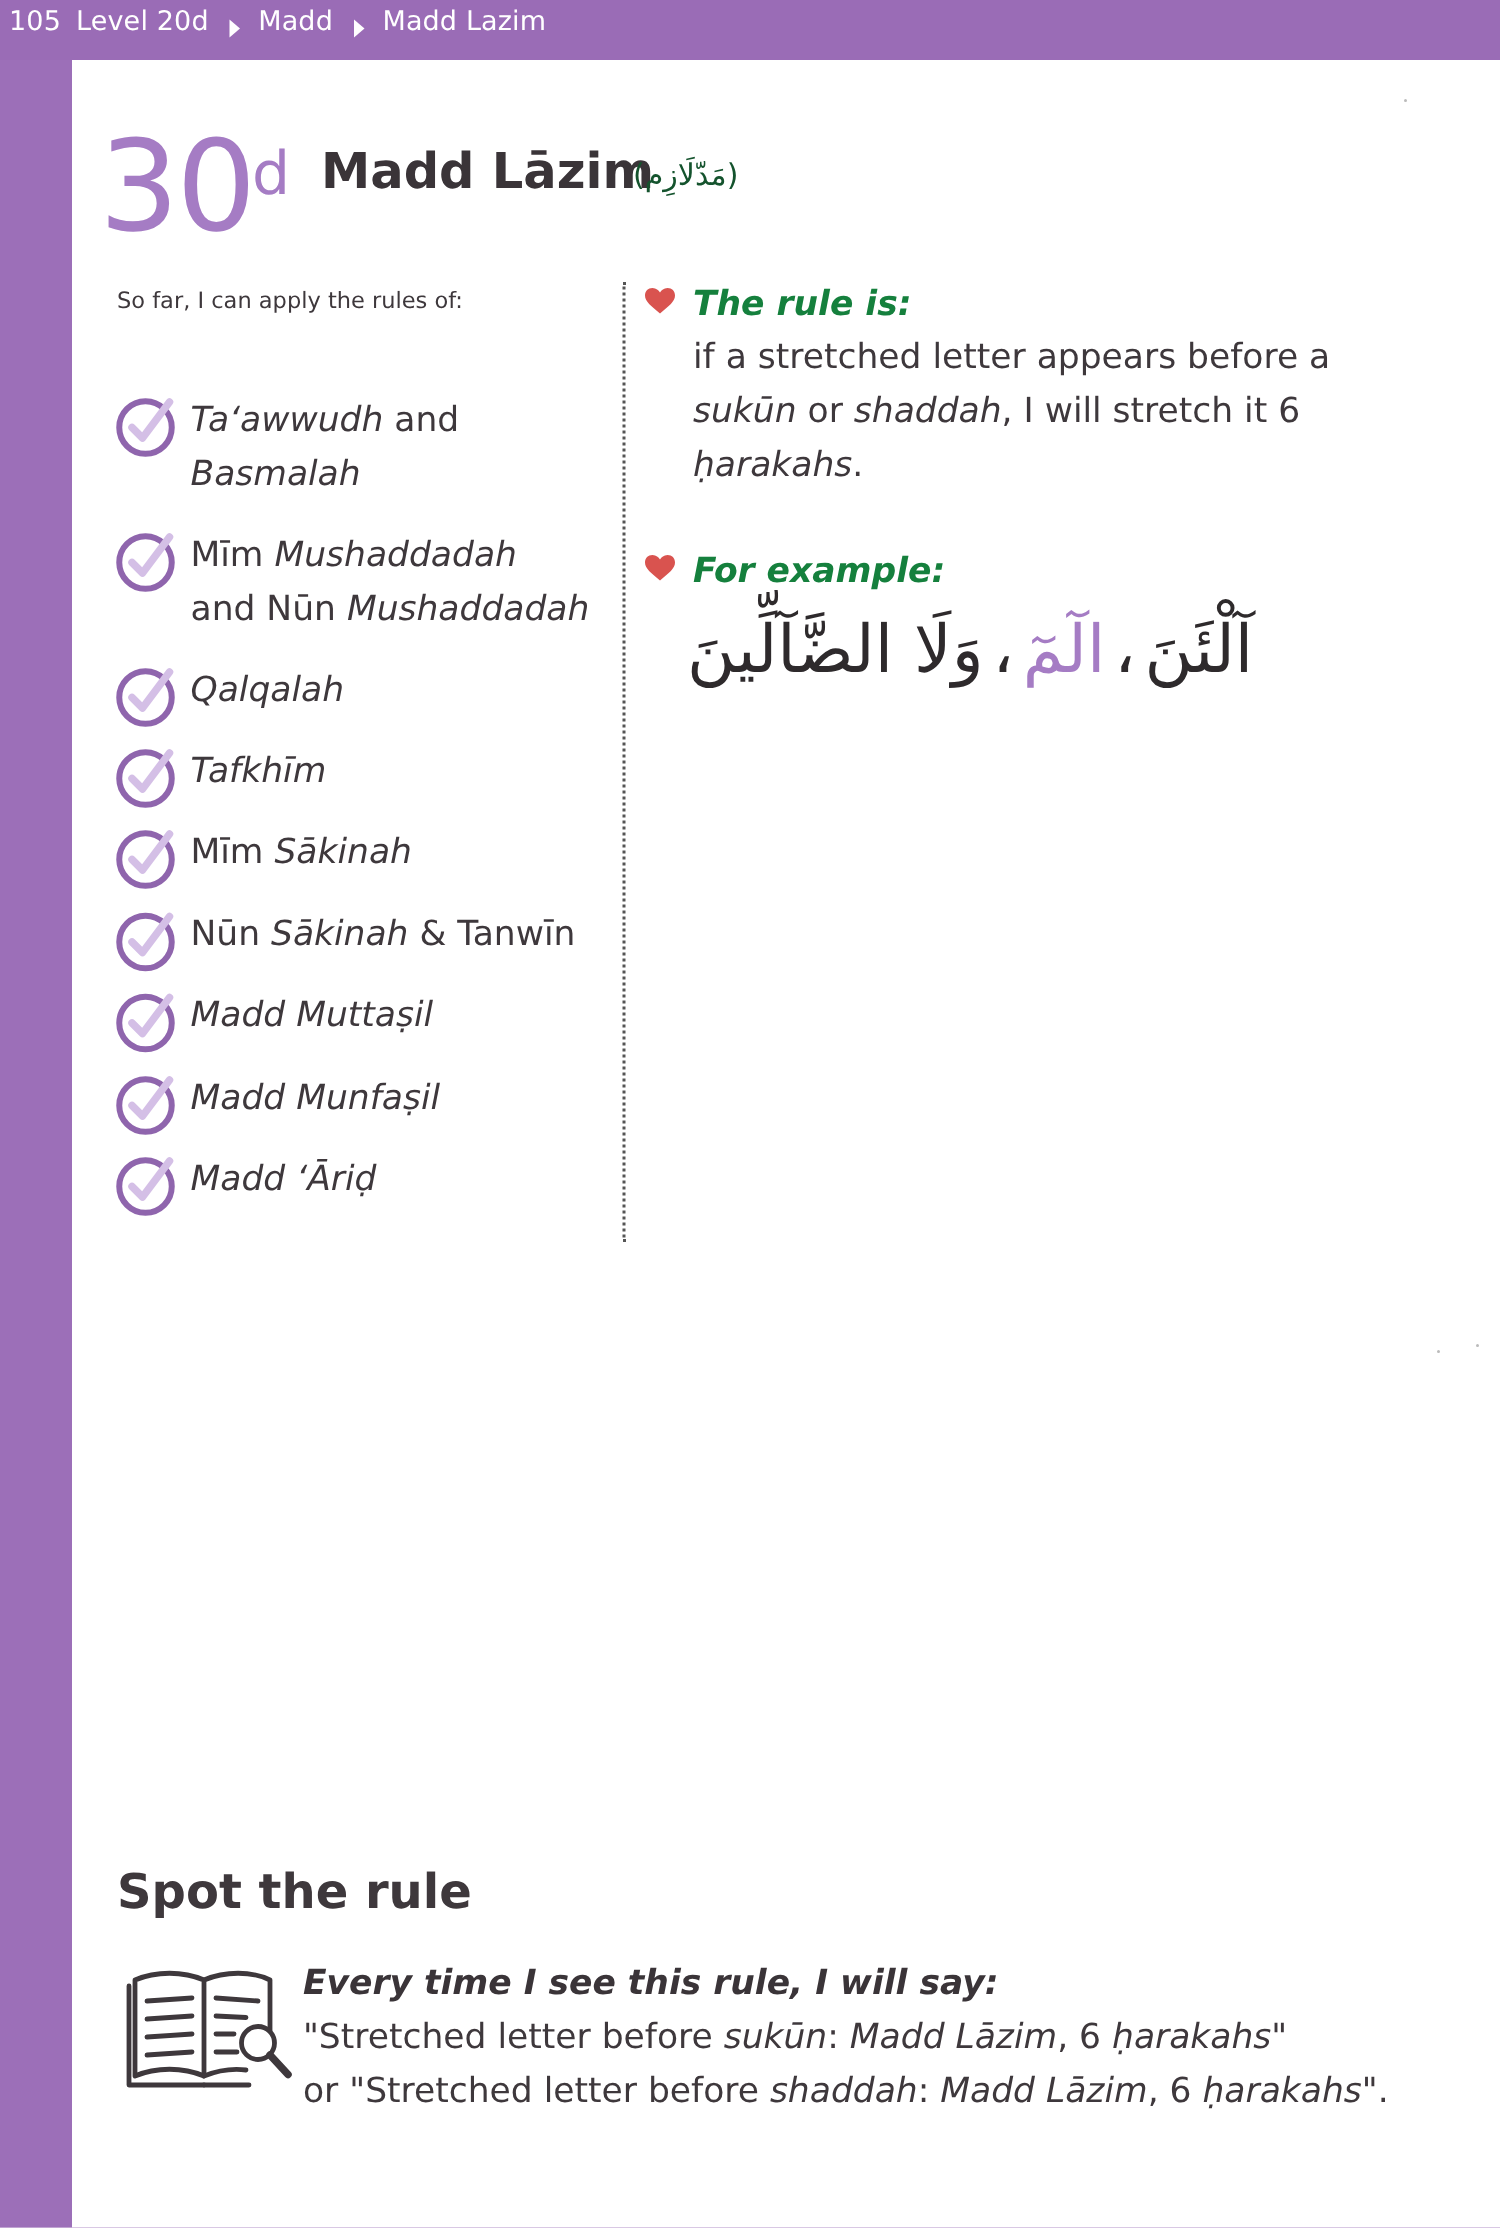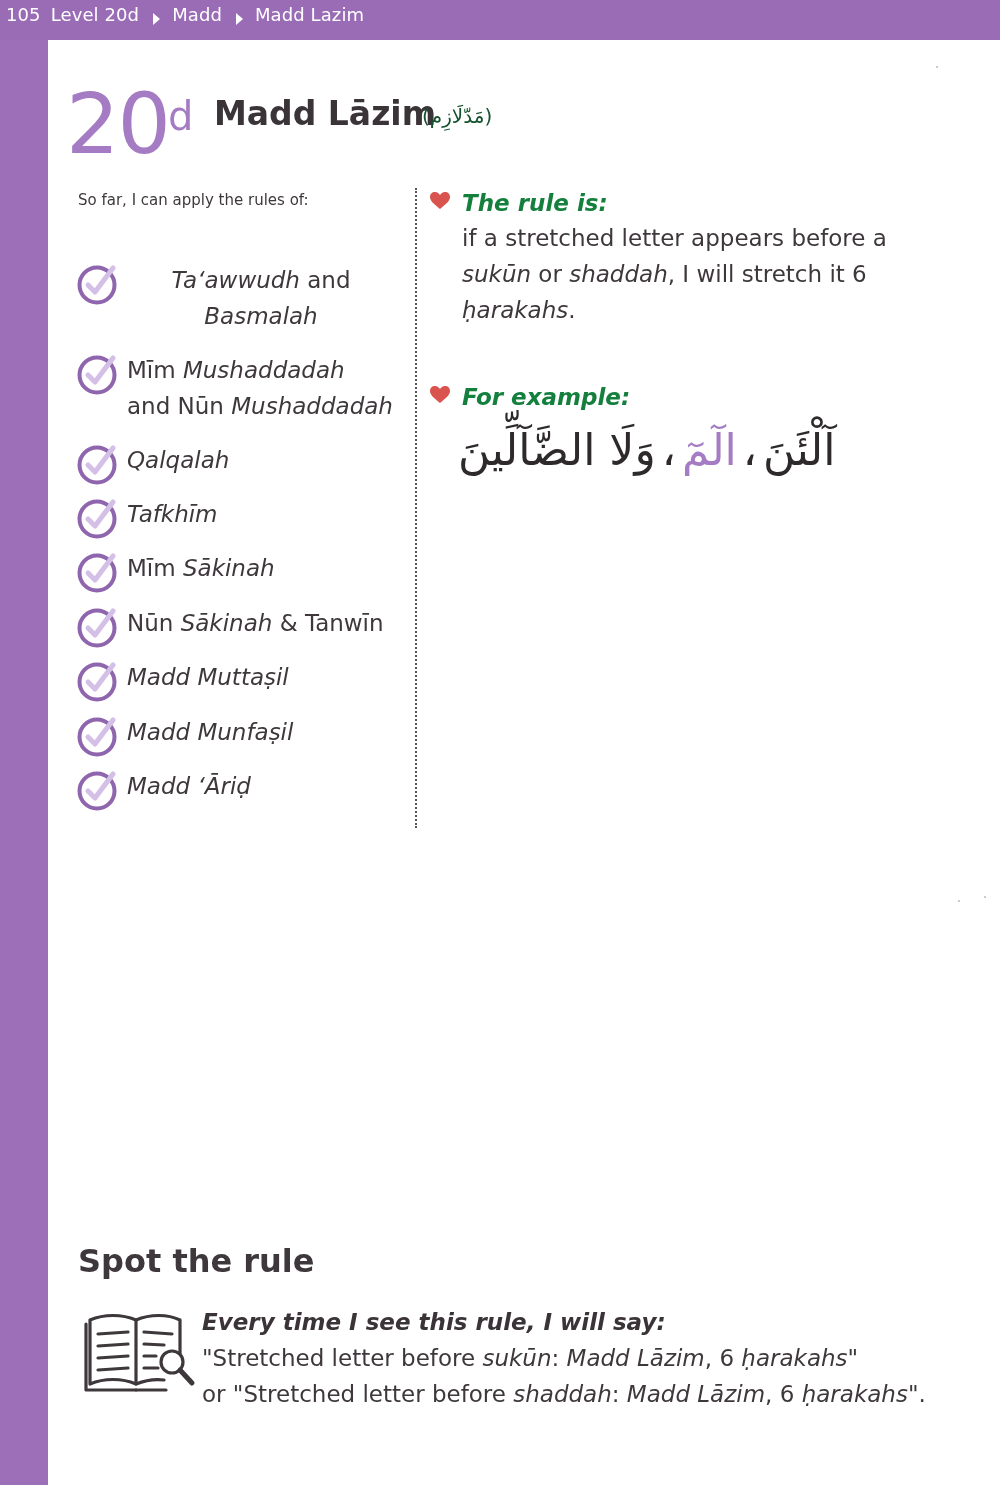--- a/index.html
+++ b/index.html
@@ -74,21 +74,21 @@
     .rule-block { position: absolute; left: 382px; top: 146px; width: 470px; }
     .heart-row { display: flex; align-items: center; }
     .heart-icon { width: 20px; height: 18px; margin-right: 12px; margin-top: -4px; }
     .rule-heading {
       font-size: 23px; font-weight: bold; font-style: italic; color: #15803d;
       line-height: 34px;
     }
     .rule-body {
       margin-left: 32px; font-size: 23px; line-height: 36px; color: #3e383c;
     }
-    .example-block { position: absolute; left: 382px; top: 340px; width: 470px; }
+    .example-block { position: absolute; left: 382px; top: 324px; width: 470px; }
     .arabic-example {
       margin-left: 28px; margin-top: 4px; font-size: 44px; line-height: 64px;
       direction: rtl; unicode-bidi: embed; text-align: left; color: #2e2a2c;
       font-family: "DejaVu Sans", sans-serif; white-space: nowrap;
     }
     .arabic-example .purple { color: #a57cc4; }
     .arabic-example .sep { color: #2e2a2c; margin: 0 6px; }
 
     
     .spot-title {
@@ -113,35 +113,35 @@
     <span>Level 20d</span>
     <span class="arrow"></span>
     <span>Madd</span>
     <span class="arrow"></span>
     <span>Madd Lazim</span>
   </div>
 </div>
 <div class="sidebar"></div>
 
 <div class="page">
-  <span class="level-num">20</span>
+  <span class="level-num">30</span>
   <span class="level-suffix">d</span>
   <span class="title">Madd Lāzim</span>
   <span class="title-arabic">(مَدّلَازِم)</span>
 
   <div class="intro">So far, I can apply the rules of:</div>
 
   <div class="checklist">
 
     <div class="check-item" style="top:0px">
   <svg class="check-icon" viewBox="0 0 46 46">
     <circle cx="21" cy="25" r="17.5" fill="none" stroke="#8f65ad" stroke-width="4"></circle>
     <path d="M12 25 L19 32 L37 8" fill="none" stroke="#d4bfe6" stroke-width="5" stroke-linecap="round" stroke-linejoin="round"></path>
   </svg>
-<div class="check-text" style="width: 268px; text-align: center;"><span class="it">Ta‘awwudh</span><span> and </span><span class="it">Basmalah</span></div>
+<div class="check-text" style="width: 268px;"><span class="it">Ta‘awwudh</span><span> and </span><span class="it">Basmalah</span></div>
       </div>
     <div class="check-item" style="top:90px">
   <svg class="check-icon" viewBox="0 0 46 46">
     <circle cx="21" cy="25" r="17.5" fill="none" stroke="#8f65ad" stroke-width="4"></circle>
     <path d="M12 25 L19 32 L37 8" fill="none" stroke="#d4bfe6" stroke-width="5" stroke-linecap="round" stroke-linejoin="round"></path>
   </svg>
 <div class="check-text" style="width: 268px;"><span>Mīm </span><span class="it">Mushaddadah</span><span> and Nūn </span><span class="it">Mushaddadah</span></div>
       </div>
     <div class="check-item" style="top:180px">
   <svg class="check-icon" viewBox="0 0 46 46">

